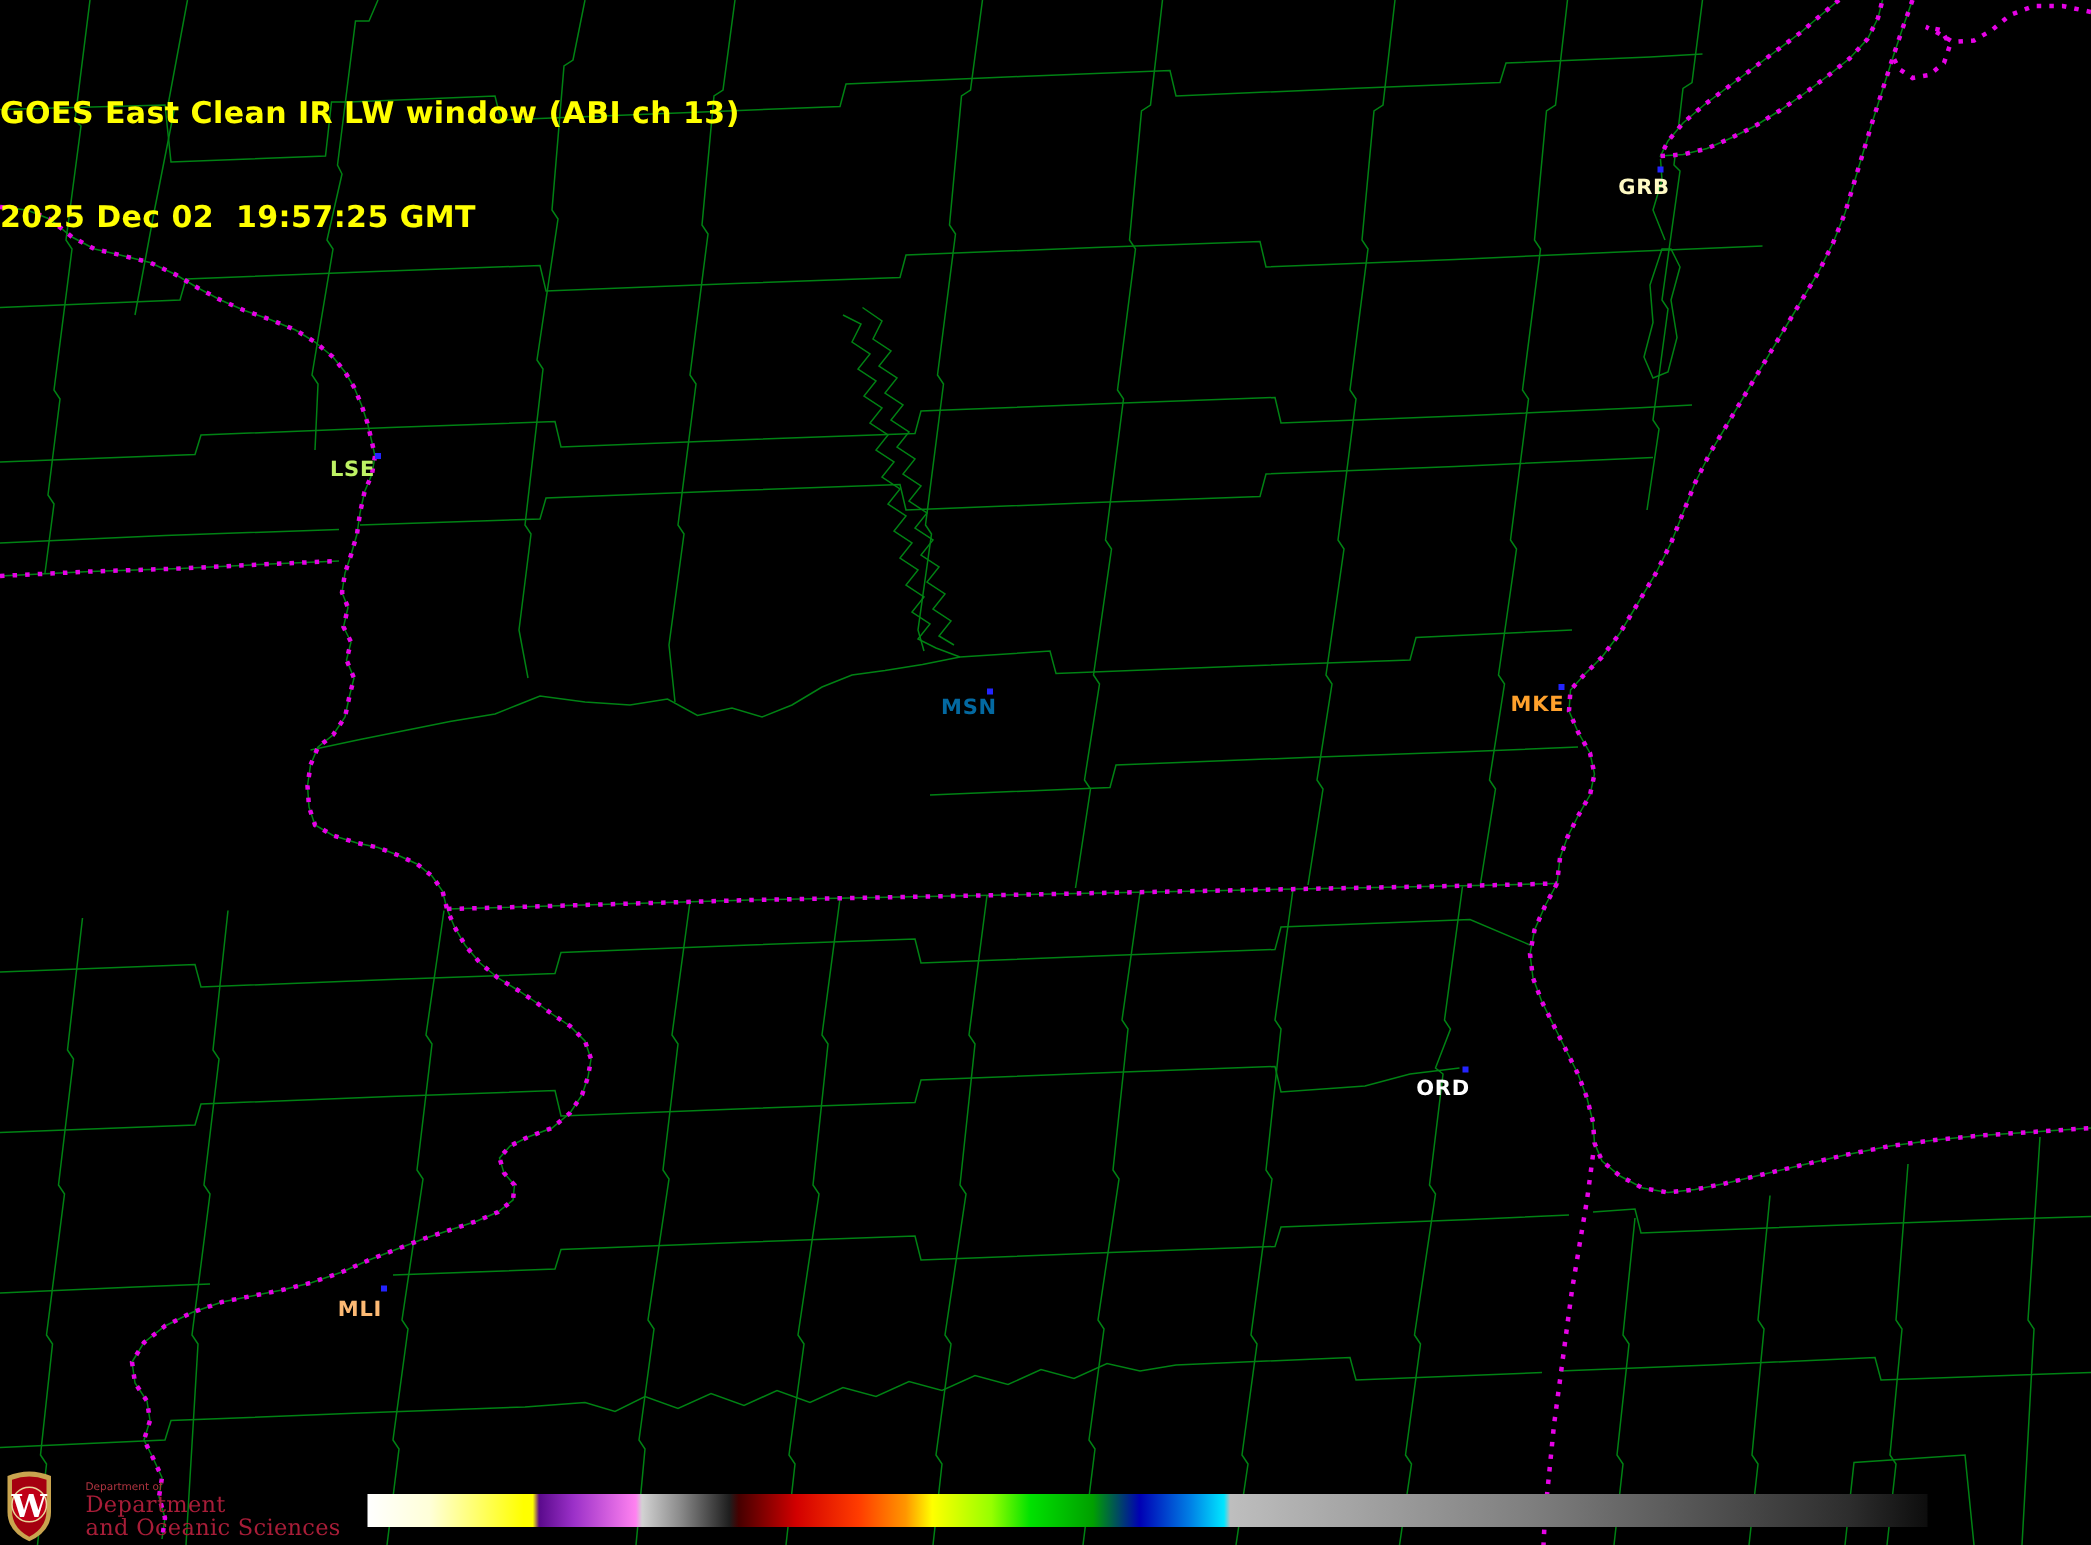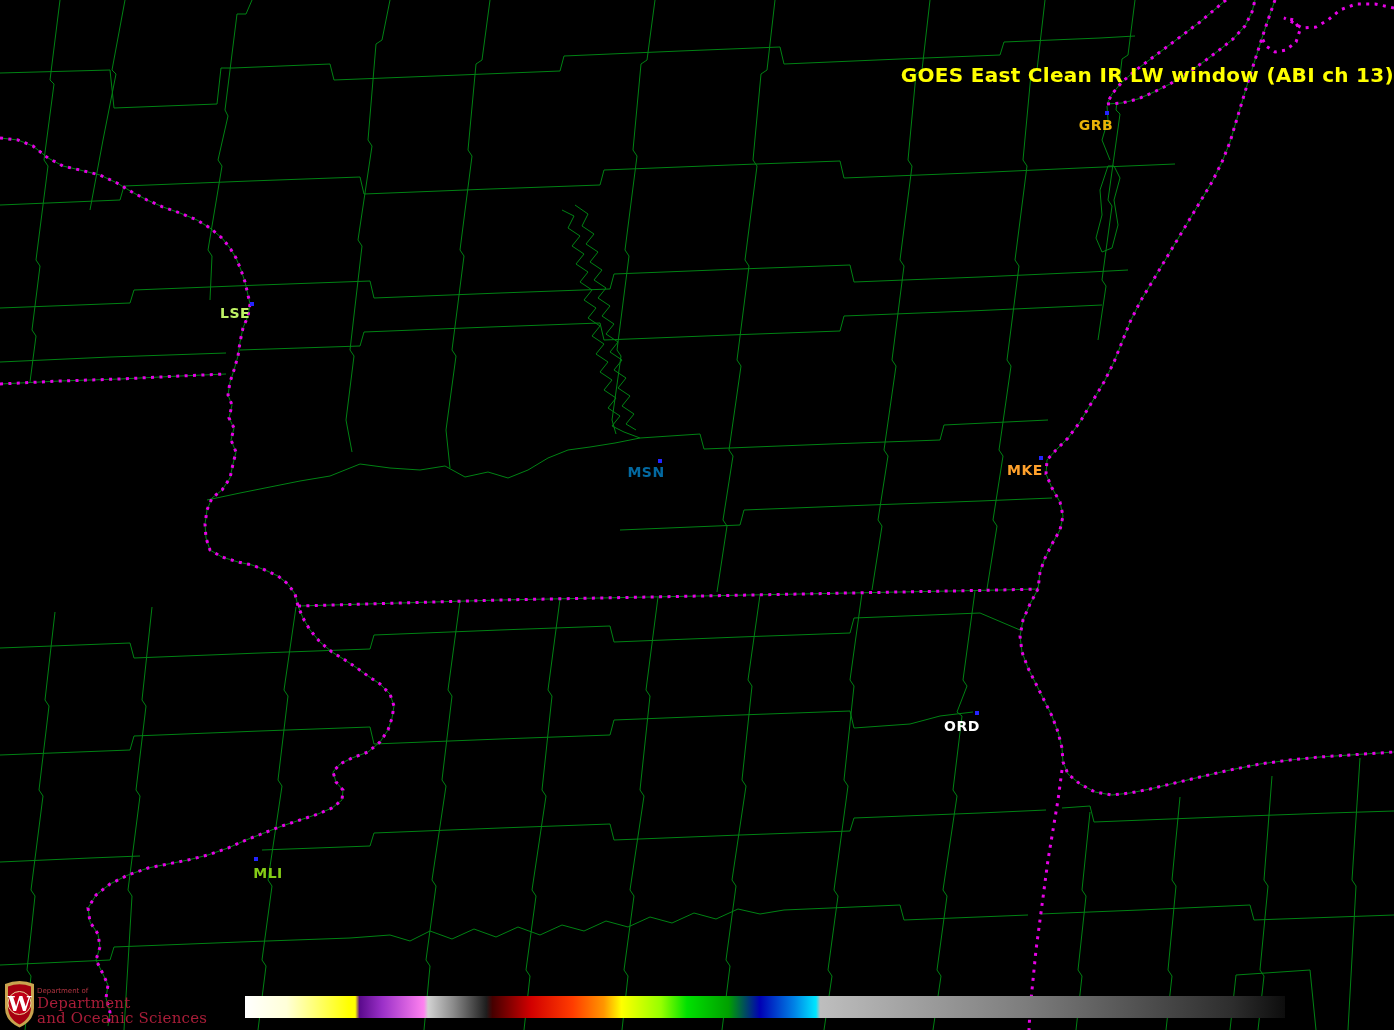--- a/index.html
+++ b/index.html
@@ -1,30 +1,30 @@
 <!DOCTYPE html>
 <html><head>
 <meta charset="utf-8">
 <style>
   html,body{margin:0;padding:0;background:#000;}
   body{width:1394px;height:1030px;position:relative;overflow:hidden;
        font-family:"DejaVu Sans",sans-serif;}
   #map-svg{position:absolute;left:0;top:0;z-index:1;}
-  .title-block{position:absolute;left:0;top:18px;width:1394px;text-align:right;
+  .title-block{position:absolute;left:0;top:18px;width:1394px;text-align:left;
        z-index:5;color:#ffff00;font-weight:bold;font-size:20px;line-height:23px;
        letter-spacing:.3px;white-space:pre;}
   .station{position:absolute;z-index:4;}
   .station .lbl{position:absolute;transform:translate(-50%,-50%);
        color:#ffa12c;font-size:14px;font-weight:bold;letter-spacing:.5px;white-space:nowrap;}
   .station .dot{position:absolute;width:4px;height:4px;background:#2424ff;
        transform:translate(-50%,-50%);}
   #colorbar{position:absolute;z-index:6;}
   .logo{position:absolute;left:2px;top:979px;z-index:6;display:flex;align-items:flex-start;}
   .logo .crest{width:35px;height:49px;}
-  .logo .ltext{margin-left:0;padding-top:9px;color:#a81d38;
+  .logo .ltext{margin-left:20px;padding-top:9px;color:#a81d38;
        font-family:"DejaVu Serif",serif;line-height:1;}
   .logo .dept{font-size:7px;color:#b03440;margin-bottom:1px;font-family:"DejaVu Sans",sans-serif;}
   .logo .l1,.logo .l2{font-size:15px;letter-spacing:.2px;}
 </style>
 </head>
 <body>
 
 <svg id="map-svg" width="1394" height="1030" viewBox="0 0 1394 1030">
 
   <g stroke="#008214" stroke-width="1" fill="none">
@@ -95,46 +95,47 @@
     <path d="M1038,589 L1030,604 1023,620 1020,636 1022,652 1028,668 1036,684 1044,700 1052,716 1058,732 1062,748 1063,762 1068,774 1080,784 1095,792 1112,795 1130,793 1150,789 1175,783 1200,777 1230,770 1260,764 1290,760 1320,757 1350,755 1394,752"></path>
     <path d="M1062,770 L1058,800 1053,830 1048,860 1044,890 1040,920 1036,950 1033,980 1030,1010 1029,1030"></path>
     <path d="M1226,0 L1214,10 1200,22 1184,34 1168,46 1152,58 1136,70 1122,82 1112,94 1107,104"></path>
     <path d="M1107,104 L1122,103 1138,99 1154,92 1170,84 1186,74 1202,63 1218,51 1233,39 1245,26 1252,12 1255,0"></path>
     <path d="M1394,8 L1375,4 1356,4 1340,10 1328,20 1316,27 1302,28 1292,22 1284,18 1294,20 1300,30 1296,42 1286,50 1275,52 1266,46 1262,38"></path>
   </g>
 </svg>
 
 <div class="title-block">
   <div>GOES East Clean IR LW window (ABI ch 13)</div>
+  <div>2025 Dec 02  19:57:25 GMT</div>
 </div>
 
 <div id="stations">
     <div class="station">
       <div class="dot" style="left: 1107px; top: 113px; background: rgb(36, 36, 255);"></div>
-      <div class="lbl" style="left: 1096px; top: 125px; color: #eab308;">GRB</div>
+      <div class="lbl" style="left: 1096px; top: 125px; color: #fef9c3;">GRB</div>
     </div>
     <div class="station">
       <div class="dot" style="left: 252px; top: 304px; background: rgb(36, 36, 255);"></div>
       <div class="lbl" style="left: 235px; top: 313px; color: #bef264;">LSE</div>
     </div>
     <div class="station">
       <div class="dot" style="left: 660px; top: 461px; background: rgb(36, 36, 255);"></div>
       <div class="lbl" style="left: 646px; top: 472px; color: #0369a1;">MSN</div>
     </div>
     <div class="station">
       <div class="dot" style="left: 1041px; top: 458px; background: rgb(36, 36, 255);"></div>
       <div class="lbl" style="left: 1025px; top: 470px; color: rgb(255, 161, 44);">MKE</div>
     </div>
     <div class="station">
       <div class="dot" style="left: 977px; top: 713px; background: rgb(36, 36, 255);"></div>
       <div class="lbl" style="left: 962px; top: 726px; color: #ffffff;">ORD</div>
     </div>
     <div class="station">
       <div class="dot" style="left: 256px; top: 859px; background: rgb(36, 36, 255);"></div>
-      <div class="lbl" style="left: 240px; top: 873px; color: #84cc16; margin-left: 28px;">MLI</div>
+      <div class="lbl" style="left: 240px; top: 873px; color: #fdba74;">MLI</div>
     </div>
   </div>
 
 <div id="colorbar" style="left: 245px; top: 996px; width: 1040px; height: 22px; background: linear-gradient(to right, rgb(255, 255, 255) 0%, rgb(255, 255, 216) 4%, rgb(255, 255, 0) 10%, rgb(255, 255, 0) 10.6%, rgb(90, 10, 140) 11%, rgb(155, 48, 200) 13.2%, rgb(255, 130, 240) 17.2%, rgb(210, 210, 210) 17.6%, rgb(140, 140, 140) 20%, rgb(30, 30, 30) 23.2%, rgb(70, 0, 0) 23.8%, rgb(210, 0, 0) 27.5%, rgb(255, 60, 0) 31.5%, rgb(255, 150, 0) 34.5%, rgb(255, 255, 0) 36.2%, rgb(150, 255, 0) 40%, rgb(0, 225, 0) 42.5%, rgb(0, 160, 0) 46.5%, rgb(0, 0, 180) 49.5%, rgb(0, 130, 230) 52.8%, rgb(0, 230, 255) 54.9%, rgb(190, 190, 190) 55.3%, rgb(125, 125, 125) 75%, rgb(45, 45, 45) 95%, rgb(13, 13, 13) 100%);"></div>
 
 <div class="logo">
   <svg class="crest" viewBox="0 0 35 49">
     <path d="M3,5 Q17.5,-1 32,5 L32,29 Q32,42 17.5,48.5 Q3,42 3,29 Z" fill="#c9a44f"></path>
     <path d="M6,7.5 Q17.5,3 29,7.5 L29,28 Q29,39.5 17.5,45.5 Q6,39.5 6,28 Z" fill="#a50010"></path>
     <circle cx="17.5" cy="24" r="11.5" fill="#c00018" stroke="#e8d49a" stroke-width="1"></circle>

